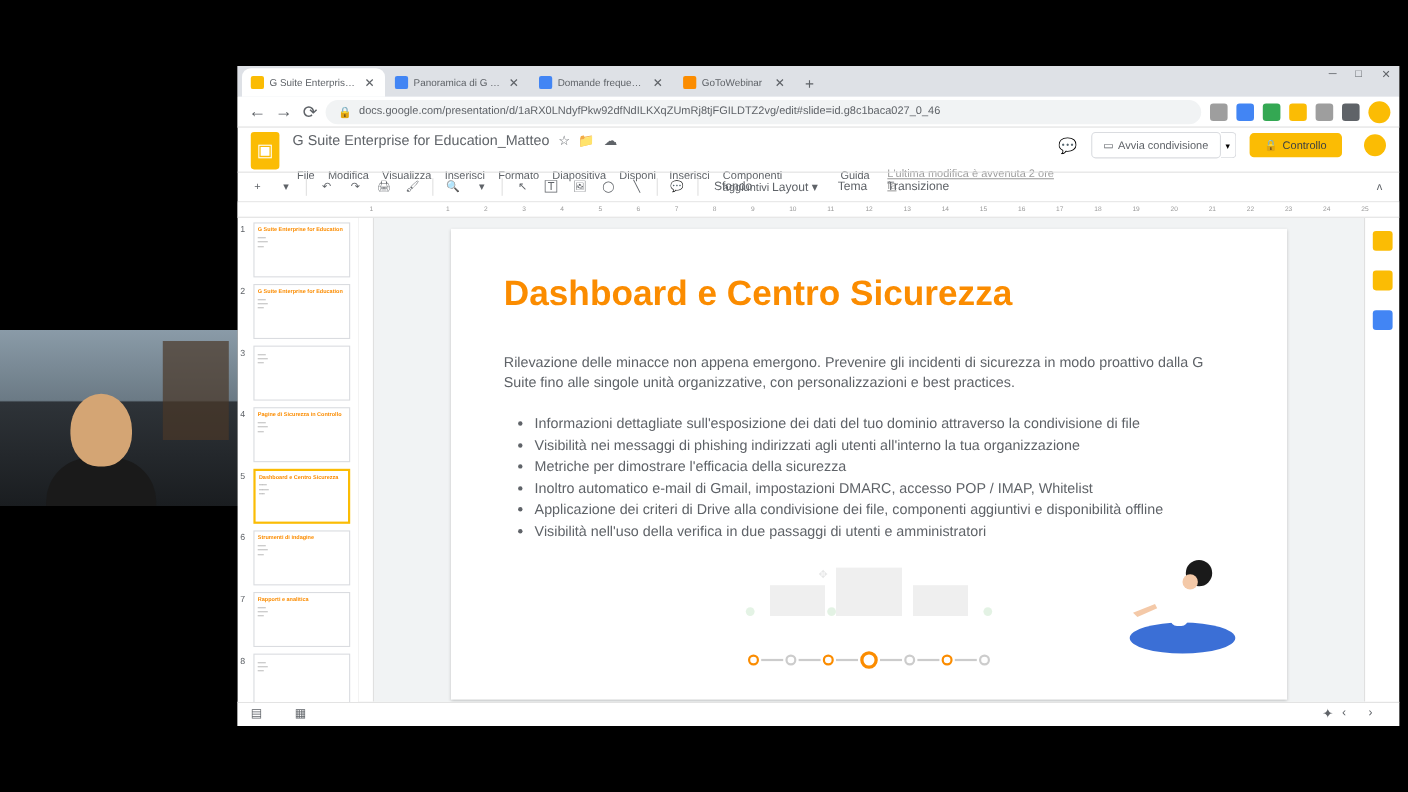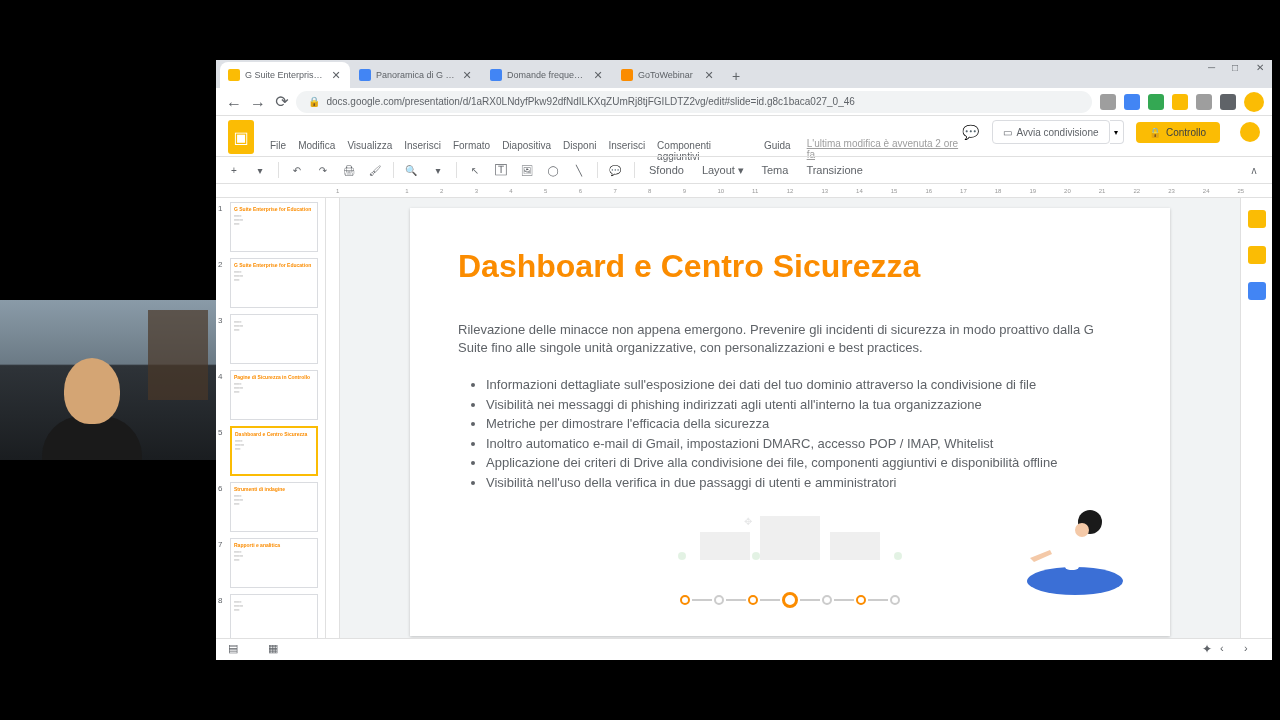--- a/index.html
+++ b/index.html
@@ -141,20 +141,26 @@
         <div class="ext-icon" style="background: rgb(251, 188, 4);"></div>
         <div class="ext-icon" style="background: rgb(158, 158, 158);"></div>
         <div class="ext-icon" style="background: rgb(95, 99, 104);"></div>
       </div>
     <div class="avatar"></div>
   </div>
 
   <div class="app-header">
     <div class="slides-logo">▣</div>
     <div class="doc-info">
+      <div class="doc-title-row">
+        <span class="doc-title">G Suite Enterprise for Education_Matteo</span>
+        <span class="star-icon">☆</span>
+        <span class="folder-icon">📁</span>
+        <span class="cloud-icon">☁</span>
+      </div>
       <div class="menu-bar">
           <span class="menu-item">File</span>
           <span class="menu-item">Modifica</span>
           <span class="menu-item">Visualizza</span>
           <span class="menu-item">Inserisci</span>
           <span class="menu-item">Formato</span>
           <span class="menu-item">Diapositiva</span>
           <span class="menu-item">Disponi</span>
           <span class="menu-item">Inserisci</span>
           <span class="menu-item">Componenti aggiuntivi</span>

